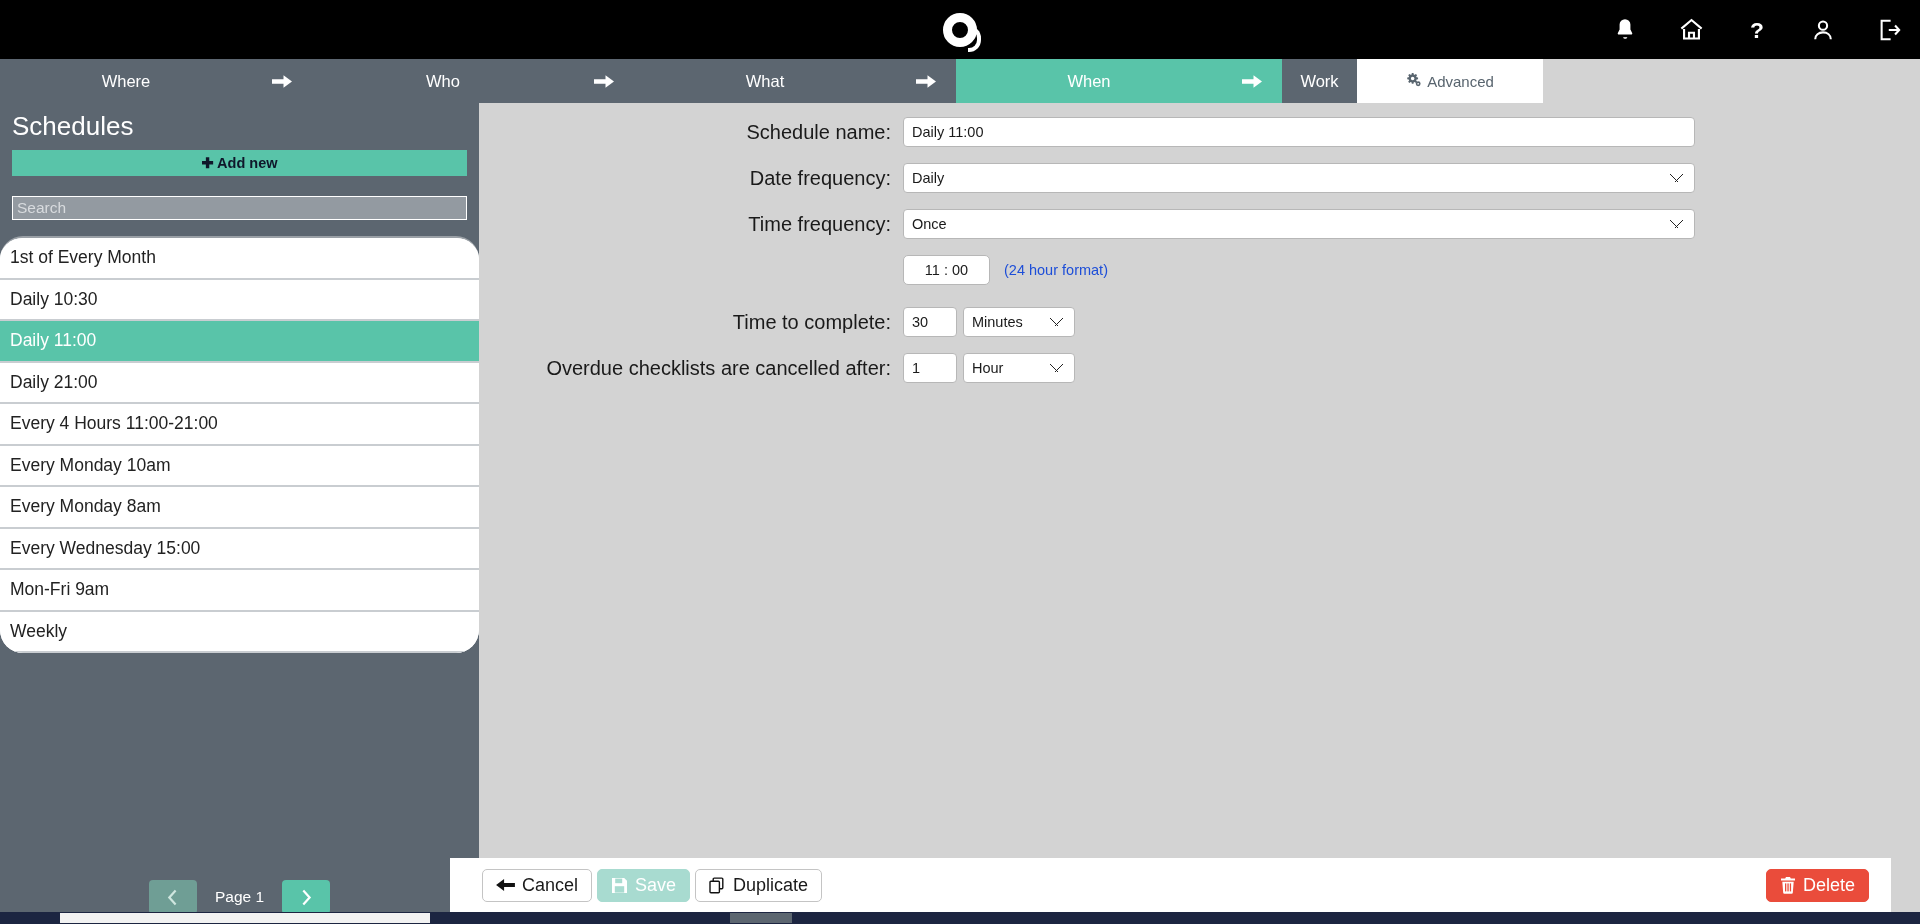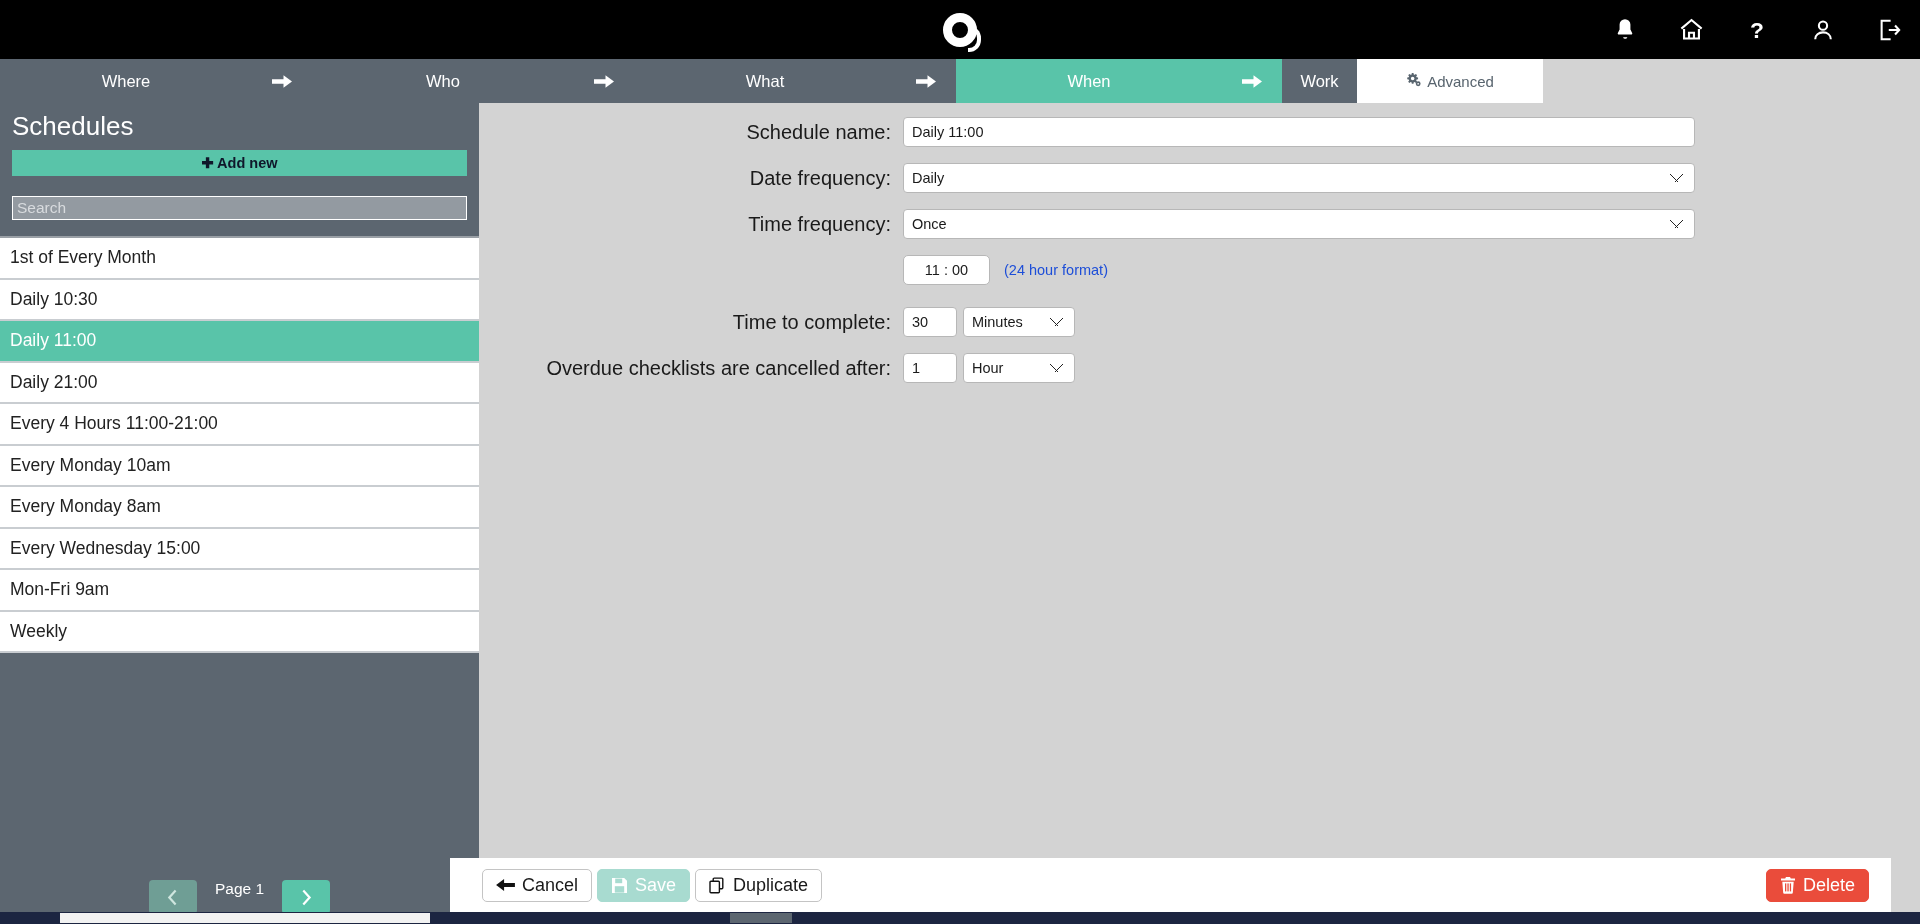--- a/index.html
+++ b/index.html
@@ -124,40 +124,41 @@
   }
   .sb-search::placeholder { color: #d8dbde; }
   .sb-list {
     position: absolute;
     top: 133px; left: 0;
     width: 479px;
     max-height: 640px;
     overflow: hidden;
     background: #ffffff;
     border-top: 2px solid #9aa0a6;
+    border-radius: 23px;
   }
   .sb-item {
     height: 41.5px;
     display: flex; align-items: center;
     padding-left: 10px;
     font-size: 17.5px;
     color: #222222;
     background: #ffffff;
     border-bottom: 2px solid #c9cdd1;
     cursor: pointer;
   }
   .sb-item.selected {
     background: #59c4a9;
     color: #ffffff;
   }
   .pager {
     position: absolute;
     left: 0; bottom: 10px;
     width: 479px;
-    display: flex; justify-content: center;
+    display: flex; align-items: center; justify-content: center;
     gap: 18px;
   }
   .pg-btn {
     width: 48px; height: 34px;
     border: none; border-radius: 4px;
     background: #59c4a9;
     color: #ffffff;
     font-size: 17px;
     cursor: pointer;
     display: flex; align-items: center; justify-content: center;

